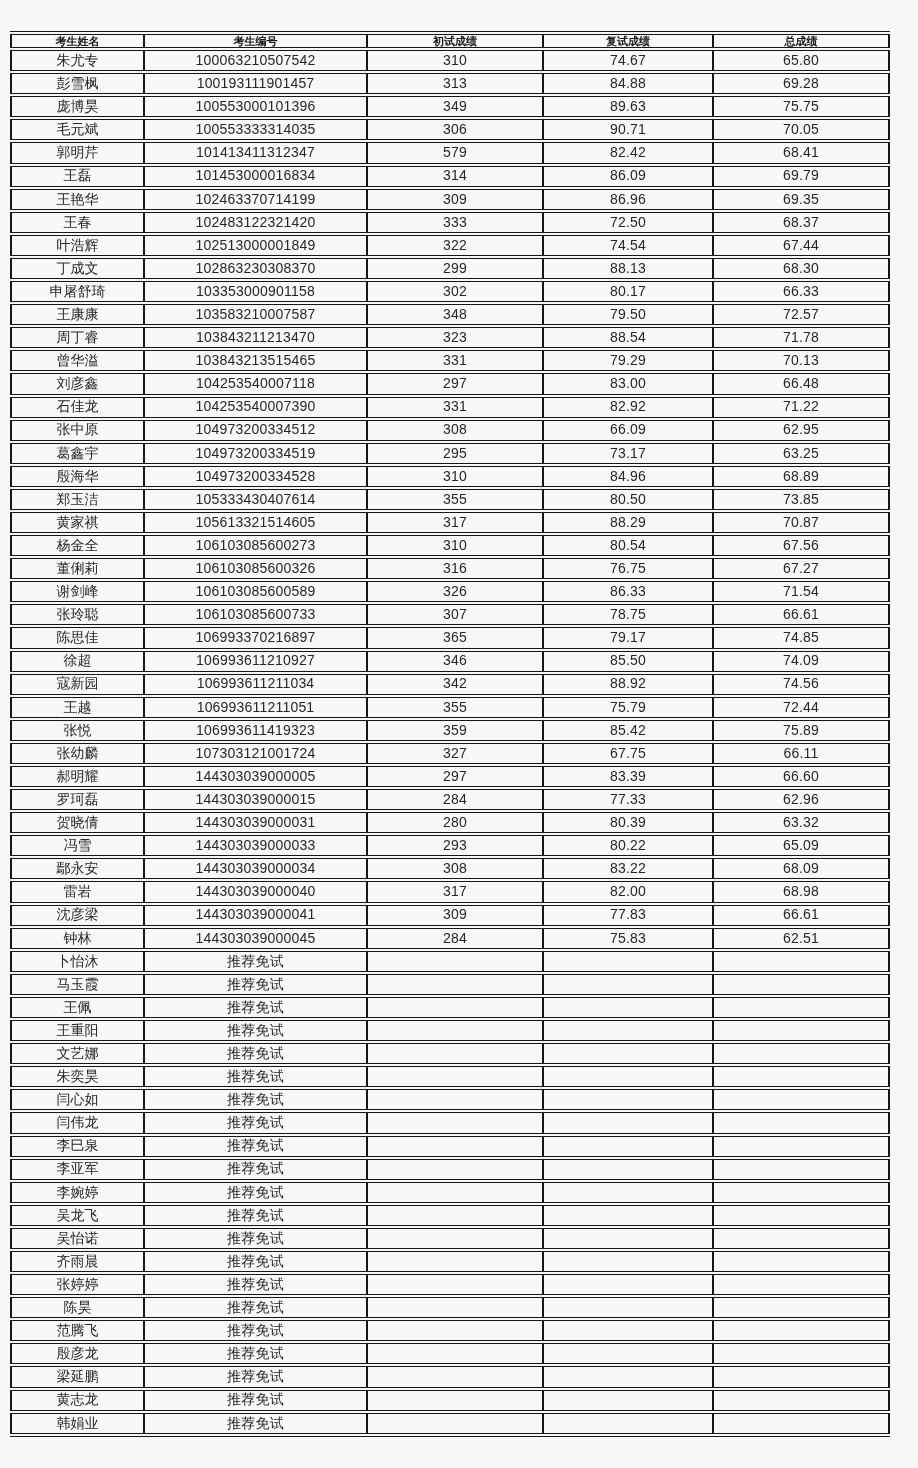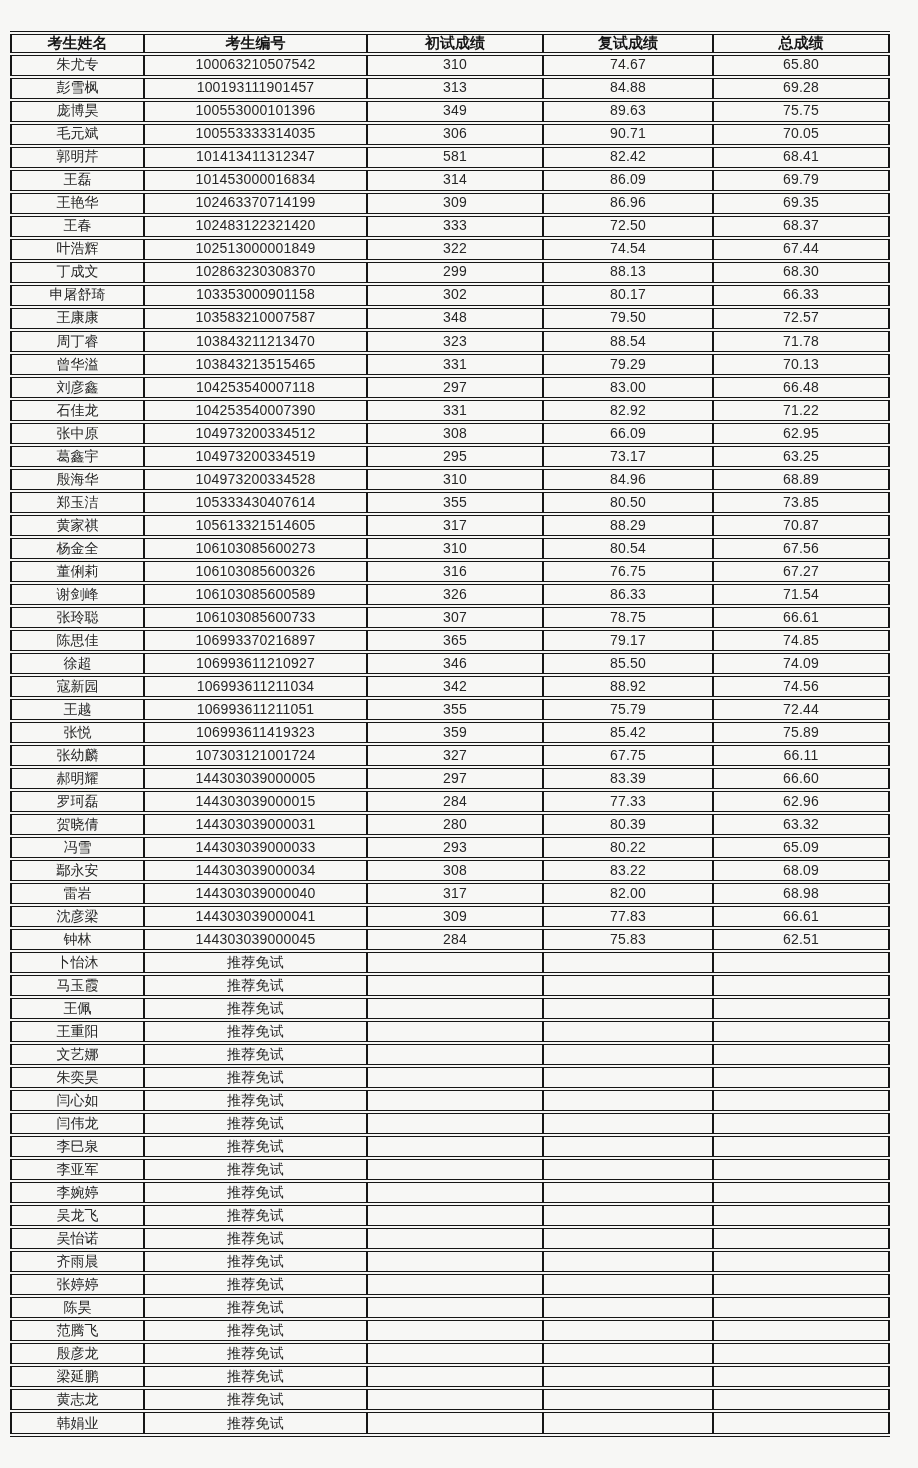--- a/index.html
+++ b/index.html
@@ -31,21 +31,21 @@
     border-top: 4px double #161616;
     border-bottom: 4px double #161616;
     text-align: center;
     vertical-align: middle;
     padding: 0;
     overflow: hidden;
     white-space: nowrap;
     line-height: 1.1;
   }
   .score-table th {
-    font-size: 15px;
+    font-size: 11px;
     font-weight: bold;
     color: #161616;
   }
   .score-table td {
     font-size: 14px;
     color: #262626;
   }
   .score-table td.num {
     letter-spacing: 0.2px;
   }
@@ -95,21 +95,21 @@
       <tr>
     <td>毛元斌</td>
     <td class="num">100553333314035</td>
     <td class="num">306</td>
     <td class="num">90.71</td>
     <td class="num">70.05</td>
   </tr>
       <tr>
     <td>郭明芹</td>
     <td class="num">101413411312347</td>
-    <td class="num">581</td>
+    <td class="num">579</td>
     <td class="num">82.42</td>
     <td class="num">68.41</td>
   </tr>
       <tr>
     <td>王磊</td>
     <td class="num">101453000016834</td>
     <td class="num">314</td>
     <td class="num">86.09</td>
     <td class="num">69.79</td>
   </tr>

